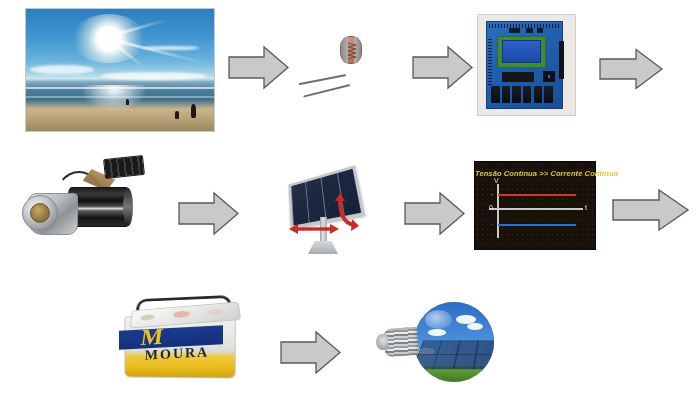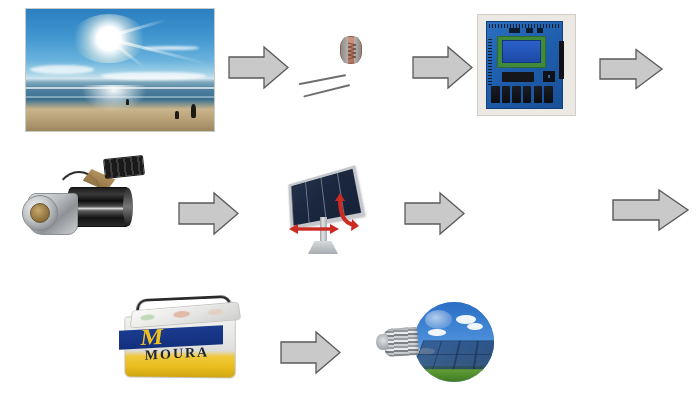--- a/index.html
+++ b/index.html
@@ -630,20 +630,32 @@
       <polygon points="20,26 27,33 19,38" fill="#cc2a22"></polygon>
     </svg>
   </div>
 
   <div class="arrow" style="left:404px; top:191px;">
     <svg width="62" height="45" viewBox="0 0 62 45">
       <polygon points="1,12 36,12 36,2 60,22.5 36,43 36,33 1,33" fill="#c9c9c9" stroke="#5a5a5a" stroke-width="1.3"></polygon>
     </svg>
   </div>
 
+  <div class="node scope" style="left:474px; top:161px; width:122px; height:89px;">
+    <div class="scope-title">Tensão Contínua &gt;&gt; Corrente Contínua</div>
+    <div class="scope-axis-v"></div>
+    <div class="scope-axis-h"></div>
+    <div class="scope-lbl" style="left:19px; top:15px;">V</div>
+    <div class="scope-lbl" style="left:110px; top:42px;">t</div>
+    <div class="scope-lbl" style="left:14px; top:42px;">0</div>
+    <div class="scope-lbl tick" style="left:15px; top:29px;">+</div>
+    <div class="scope-lbl tick" style="left:15px; top:59px;">-</div>
+    <div class="scope-line-red"></div>
+    <div class="scope-line-blue"></div>
+  </div>
 
   <div class="arrow" style="left:612px; top:188px;">
     <svg width="94" height="44" viewBox="0 0 94 44">
       <polygon points="1,12 47,12 47,2 76,22 47,42 47,32 1,32" fill="#c9c9c9" stroke="#5a5a5a" stroke-width="1.4"></polygon>
     </svg>
   </div>
 
   <div class="node bat" style="left:115px; top:296px; width:140px; height:102px;">
     <div class="bat-handle"></div>
     <div class="bat-body"></div>

